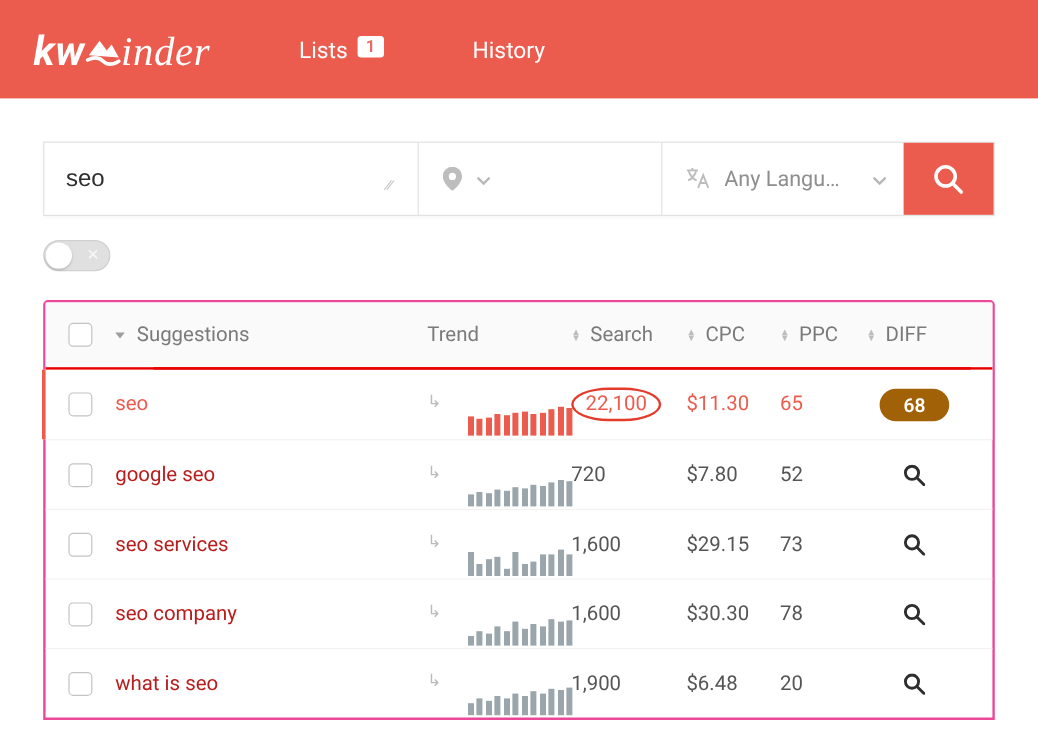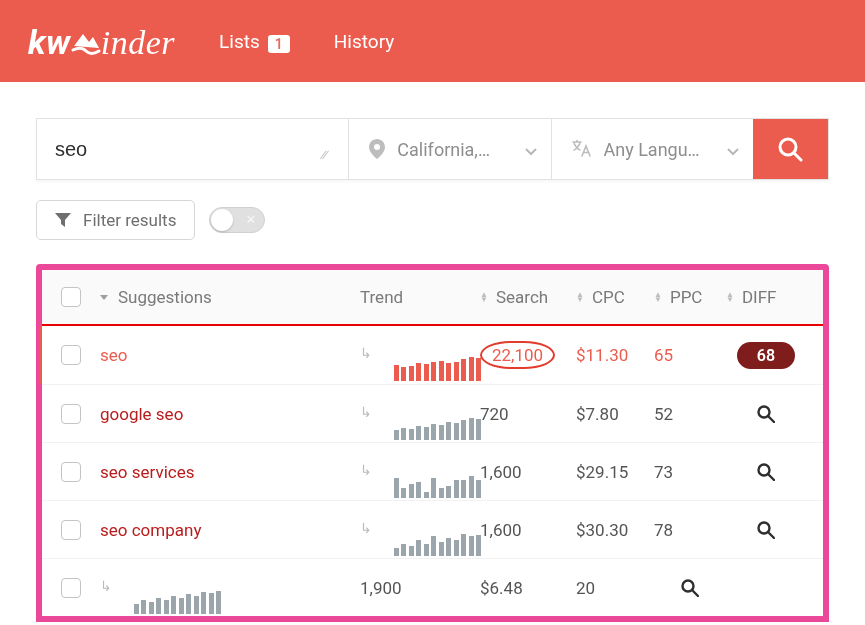--- a/index.html
+++ b/index.html
@@ -28,23 +28,24 @@
     font-size: 34px;
     font-weight: 400;
     letter-spacing: 0.5px;
     font-style: italic;
   }
   .logo svg { position: relative; top: 6px; margin: 0 -2px; }
   .nav-item {
     color: #fff;
     font-size: 19px;
     display: flex;
-    align-items: flex-end;
+    align-items: flex-start;
     gap: 8px;
     cursor: pointer;
+    margin-left: 30px;
   }
   .nav-badge {
     background: #fff;
     color: #e96a5e;
     font-size: 14px;
     font-weight: 600;
     padding: 1px 7px;
     border-radius: 3px;
   }
 
@@ -154,21 +155,21 @@
     align-items: center;
     gap: 14px;
     color: #3498db;
     font-size: 19px;
     cursor: pointer;
   }
 
   
   .tablewrap {
     margin: 0 36px;
-    border: 6px solid #ec4899;
+    border: 2px solid #ec4899;
     border-radius: 4px 4px 0 0;
   }
   .thead, .trow {
     display: grid;
     grid-template-columns: 58px 260px 120px 96px 78px 72px 80px;
     align-items: center;
   }
   .thead {
     height: 56px;
     background: #fafafa;
@@ -255,21 +256,21 @@
   .trow.active .spark span { background: #ec5c4e; }
   .c-search, .c-cpc, .c-ppc { color: #555; }
   .circled {
     border: 2.5px solid #e33c2d;
     border-radius: 50%/60%;
     padding: 2px 10px;
     display: inline-block;
   }
   .diffcell { display: flex; justify-content: center; }
   .pill {
-    background: #7f1d1d;
+    background: #a16207;
     color: #fff;
     font-weight: 600;
     padding: 4px 20px;
     border-radius: 14px;
     font-size: 16px;
   }
   .magbtn {
     width: 28px; height: 28px;
     display: flex;
     align-items: center;
@@ -300,21 +301,20 @@
 
 <div class="searchrow">
   <div class="searchbox">
     <input type="text" value="seo" style="">
     <span class="resize-grip"></span>
   </div>
   <div class="dropdown">
     <svg width="16" height="20" viewBox="0 0 16 20">
       <path d="M8 0 C3.6 0 0 3.6 0 8 C0 14 8 20 8 20 C8 20 16 14 16 8 C16 3.6 12.4 0 8 0 Z M8 11 A3 3 0 1 1 8 5 A3 3 0 1 1 8 11 Z" fill="#bdbdbd"></path>
     </svg>
-    <span class="dropdown-text">California,…</span>
     <span class="chev">
       <svg width="12" height="8" viewBox="0 0 12 8">
           <path d="M1 1 L6 6 L11 1" stroke="#b8b8b8" stroke-width="2" fill="none"></path>
         </svg>
     </span>
   </div>
   <div class="dropdown">
     <svg width="20" height="18" viewBox="0 0 20 18">
       <path d="M1 2 H9 M5 0 V2 M2 2 C2 6 7 10 8 10 M8 2 C8 6 3 10 2 10 M10 16 L14 6 L18 16 M11.5 12.5 H16.5" stroke="#bdbdbd" stroke-width="1.6" fill="none" stroke-linecap="round"></path>
     </svg>
@@ -328,26 +328,20 @@
   <div class="searchbtn">
     <svg width="26" height="26" viewBox="0 0 26 26">
       <circle cx="11" cy="11" r="8" stroke="#fff" stroke-width="3" fill="none"></circle>
       <line x1="17" y1="17" x2="24" y2="24" stroke="#fff" stroke-width="3" stroke-linecap="round"></line>
     </svg>
   </div>
 </div>
 
 <div class="filterrow">
   <div class="filterleft">
-    <div class="filterbtn">
-      <svg width="16" height="14" viewBox="0 0 16 14">
-        <path d="M0 0 H16 L10 7 V14 L6 11 V7 Z" fill="#6f6f6f"></path>
-      </svg>
-      <span>Filter results</span>
-    </div>
     <div class="toggle">
       <div class="toggle-knob"></div>
       <span class="toggle-x">✕</span>
     </div>
   </div>
 </div>
 
 <div class="tablewrap">
   <div class="thead">
     <div class="checkbox">
@@ -517,20 +511,21 @@
               <circle cx="7" cy="7" r="5.5" stroke="#2e2e2e" stroke-width="2.4" fill="none"></circle>
               <line x1="11.5" y1="11.5" x2="17" y2="17" stroke="#2e2e2e" stroke-width="2.4" stroke-linecap="round"></line>
             </svg>
           </div>
         </div>
       </div>
       <div class="trow">
         <div class="checkbox">
           <div class="cb"></div>
         </div>
+        <div class="keyword">what is seo</div>
         <div class="trendcell">
           <span class="subicon">↳</span>
           <div class="spark">
             <span style="height: 10px;"></span>
             <span style="height: 14px;"></span>
             <span style="height: 12px;"></span>
             <span style="height: 16px;"></span>
             <span style="height: 14px;"></span>
             <span style="height: 18px;"></span>
             <span style="height: 16px;"></span>

